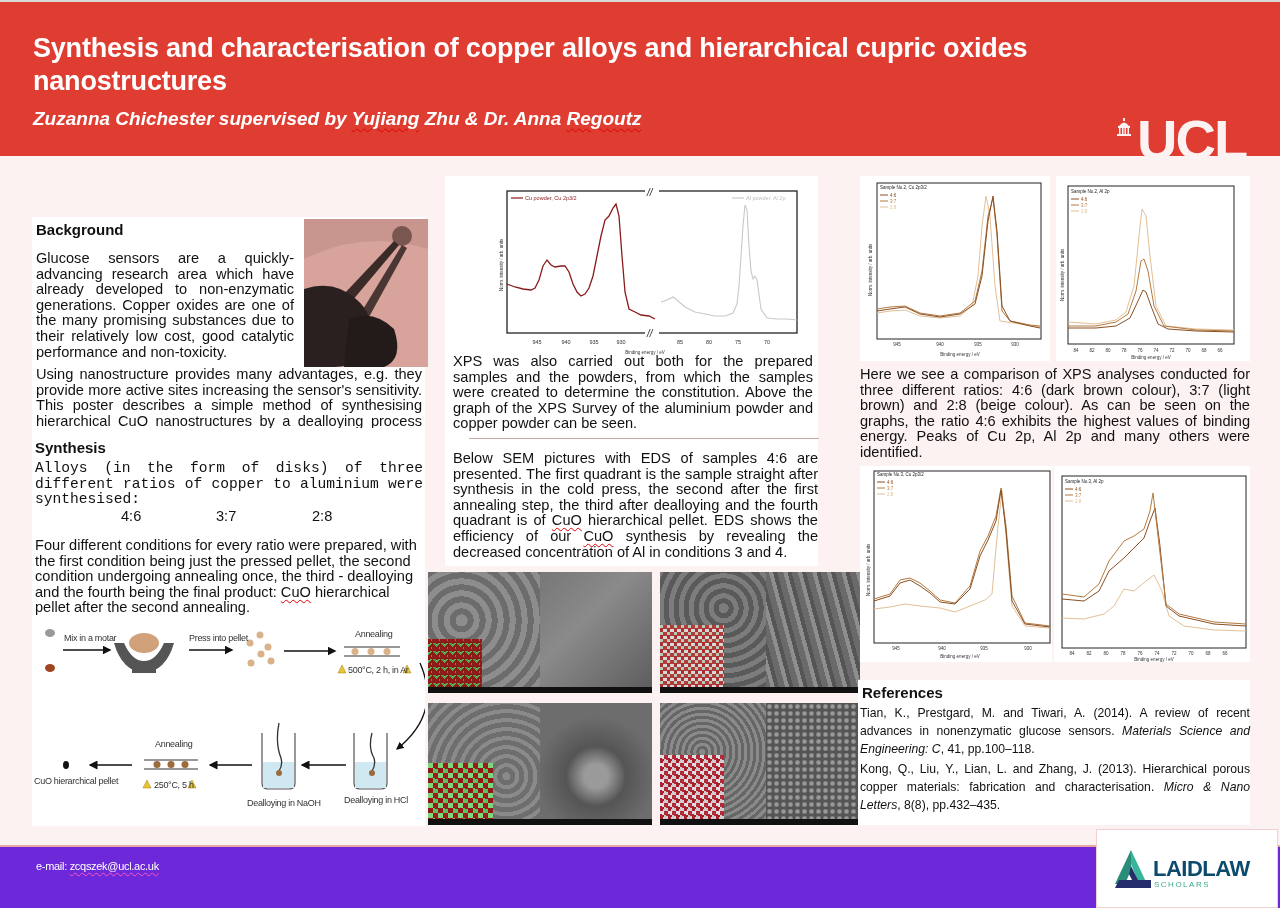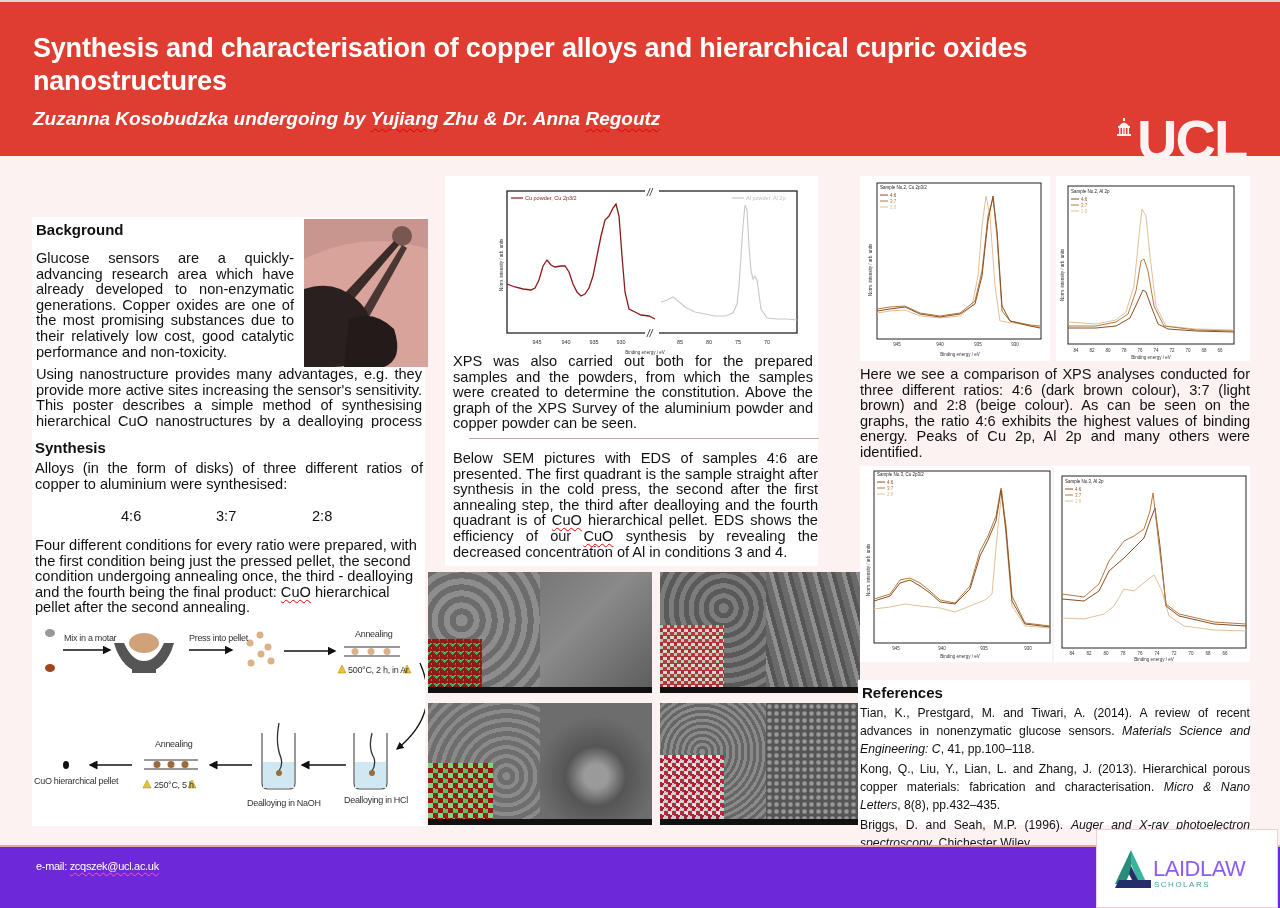--- a/index.html
+++ b/index.html
@@ -22,21 +22,21 @@
   
   #bg-panel { left: 32px; top: 176px; width: 393px; height: 233px; margin-top: 41px; }
   #bg-panel .h2 { position: absolute; left: 4px; top: 4px; }
   #bg-photo { position: absolute; left: 272px; top: 2px; width: 124px; height: 148px; background: linear-gradient(160deg,#d9a39c 0%,#c88a83 40%,#b98078 60%,#a37068 100%); overflow: hidden; }
   #bg-text1 { position: absolute; left: 4px; top: 34px; width: 258px; }
   #bg-text2 { position: absolute; left: 4px; top: 150px; width: 386px; }
 
   
   #syn-panel { left: 32px; top: 428px; width: 393px; height: 398px; }
   #syn-panel .h2 { position: absolute; left: 3px; top: 3px; margin-top: 8px; }
-  #syn-text1 { position: absolute; left: 3px; top: 33px; width: 388px; }
+  #syn-text1 { position: absolute; left: 3px; top: 33px; width: 388px; font-family: Liberation Mono, monospace; }
   .ratios { position: absolute; top: 80px; left: 0; width: 393px; font-size: 14.6px; }
   .ratios span { position: absolute; }
   #syn-text2 { position: absolute; left: 3px; top: 110px; width: 388px; text-align: left; }
   #flow { position: absolute; left: 0; top: 195px; width: 393px; height: 200px; }
   .flow-label { position: absolute; font-size: 9px; color: #333; font-family: "Liberation Sans Narrow", "Liberation Sans", sans-serif; letter-spacing: -0.3px; white-space: nowrap; text-align: right; }
 
   
   #xps-panel { left: 445px; top: 176px; width: 373px; height: 390px; }
   #xps-chart { position: absolute; left: 0; top: 0; width: 373px; height: 180px; }
   #xps-text1 { position: absolute; left: 8px; top: 178px; width: 360px; }
@@ -59,29 +59,29 @@
 
   #ref-panel { left: 858px; top: 680px; width: 392px; height: 145px; }
   #ref-panel .h2 { position: absolute; left: 4px; top: 4px; }
   .refs { position: absolute; left: 2px; top: 24px; width: 390px; font-size: 12.2px; line-height: 18px; text-align: justify; }
   .refs p { margin-bottom: 2px; }
 
   .footer { position: absolute; left: 0; top: 845px; width: 1280px; height: 63px; background: #6d28d9; border-top: 2px solid #e9a8a2; }
   .email { position: absolute; left: 36px; top: 13px; color: #fff; font-size: 11px; letter-spacing: -0.3px; }
   .email .link { text-decoration: underline wavy #f5b; text-decoration-thickness: 1px; text-underline-offset: 2px; }
   .laidlaw { position: absolute; left: 1096px; top: 829px; width: 182px; height: 79px; background: #fff; border: 1px solid #f0d0d0; }
-  .laidlaw-text { position: absolute; left: 56px; top: 26px; color: #8b5cf6; font-weight: normal; font-size: 22px; letter-spacing: -0.5px; }
+  .laidlaw-text { position: absolute; left: 56px; top: 26px; color: #0c4a6e; font-weight: bold; font-size: 22px; letter-spacing: -0.5px; }
   .laidlaw-sub { position: absolute; left: 57px; top: 50px; color: #3ca88e; font-size: 8px; letter-spacing: 1.5px; }
 </style>
 </head>
 <body>
 
 <div class="header">
   <div class="title">Synthesis and characterisation of copper alloys and hierarchical cupric oxides nanostructures</div>
-  <div class="authors"><span>Zuzanna Kosobudzka undergoing by </span><span class="squig">Yujiang</span><span> Zhu &amp; Dr. Anna </span><span class="squig">Regoutz</span></div>
+  <div class="authors"><span>Zuzanna Chichester supervised by </span><span class="squig">Yujiang</span><span> Zhu &amp; Dr. Anna </span><span class="squig">Regoutz</span></div>
   <div class="ucl">
     <svg class="ucl-dome" viewBox="0 0 14 18">
         <rect x="6" y="0" width="2" height="3" fill="#fcf2f2"></rect>
         <path d="M2 8 Q7 1 12 8 Z" fill="#fcf2f2"></path>
         <rect x="1" y="8" width="12" height="2" fill="#fcf2f2"></rect>
         <rect x="2" y="10" width="1.5" height="6" fill="#fcf2f2"></rect>
         <rect x="5" y="10" width="1.5" height="6" fill="#fcf2f2"></rect>
         <rect x="7.5" y="10" width="1.5" height="6" fill="#fcf2f2"></rect>
         <rect x="10.5" y="10" width="1.5" height="6" fill="#fcf2f2"></rect>
         <rect x="0" y="16" width="14" height="2" fill="#fcf2f2"></rect>
@@ -96,21 +96,21 @@
     <svg width="124" height="148" viewBox="0 0 124 148">
       <rect width="124" height="148" fill="#d7a39b"></rect>
       <path d="M0 0 L124 0 L124 30 Q60 10 0 40 Z" fill="#c9968f"></path>
       <circle cx="98" cy="17" r="10" fill="#7a5650"></circle>
       <path d="M40 75 L90 22 L95 26 L48 82 Z" fill="#3a2a28"></path>
       <path d="M58 92 L98 26 L103 29 L65 98 Z" fill="#4a3734"></path>
       <path d="M0 70 Q30 60 52 80 Q70 95 68 120 Q60 148 30 148 L0 148 Z" fill="#2a2020"></path>
       <path d="M45 100 Q70 90 90 110 Q100 140 80 148 L40 148 Z" fill="#231a1a"></path>
     </svg>
   </div>
-  <div class="body-text" id="bg-text1">Glucose sensors are a quickly-advancing research area which have already developed to non-enzymatic generations. Copper oxides are one of the most promising substances due to their relatively low cost, good catalytic performance and non-toxicity.</div>
+  <div class="body-text" id="bg-text1">Glucose sensors are a quickly-advancing research area which have already developed to non-enzymatic generations. Copper oxides are one of the many promising substances due to their relatively low cost, good catalytic performance and non-toxicity.</div>
   <div class="body-text" id="bg-text2"><span>Using nanostructure provides many advantages, e.g. they provide more active sites increasing the sensor's sensitivity. This poster describes a simple method of synthesising hierarchical </span><span class="squig">CuO</span><span> nanostructures by a dealloying process and exhibits characterising results.</span></div>
 </div>
 
 <div class="panel" id="syn-panel">
   <div class="h2">Synthesis</div>
   <div class="body-text" id="syn-text1">Alloys (in the form of disks) of three different ratios of copper to aluminium were synthesised:</div>
   <div class="ratios">
     <span style="left:89px">4:6</span>
     <span style="left:184px">3:7</span>
     <span style="left:280px">2:8</span>
@@ -367,21 +367,20 @@
       <text x="100" y="195">Binding energy / eV</text>
     </g>
   </svg>
 </div>
 
 <div class="panel" id="ref-panel">
   <div class="h2">References</div>
   <div class="refs">
     <p><span>Tian, K., Prestgard, M. and Tiwari, A. (2014). A review of recent advances in nonenzymatic glucose sensors. </span><i>Materials Science and Engineering: C</i><span>, 41, pp.100–118.</span></p>
     <p><span>Kong, Q., Liu, Y., Lian, L. and Zhang, J. (2013). Hierarchical porous copper materials: fabrication and characterisation. </span><i>Micro &amp; Nano Letters</i><span>, 8(8), pp.432–435.</span></p>
-    <p><span>Briggs, D. and Seah, M.P. (1996). </span><i>Auger and X-ray photoelectron spectroscopy</i><span>. Chichester Wiley.</span></p>
   </div>
 </div>
 
 <div class="footer">
   <div class="email"><span>e-mail: </span><span class="link">zcqszek@ucl.ac.uk</span></div>
 </div>
 <div class="laidlaw">
   <svg style="position:absolute;left:18px;top:20px" width="36" height="38" viewBox="0 0 36 38">
     <path d="M16 0 L0 34 L10 34 L16 20 Z" fill="#2a8d7a"></path>
     <path d="M16 0 L32 34 L24 34 L16 14 Z" fill="#38b59b"></path>

